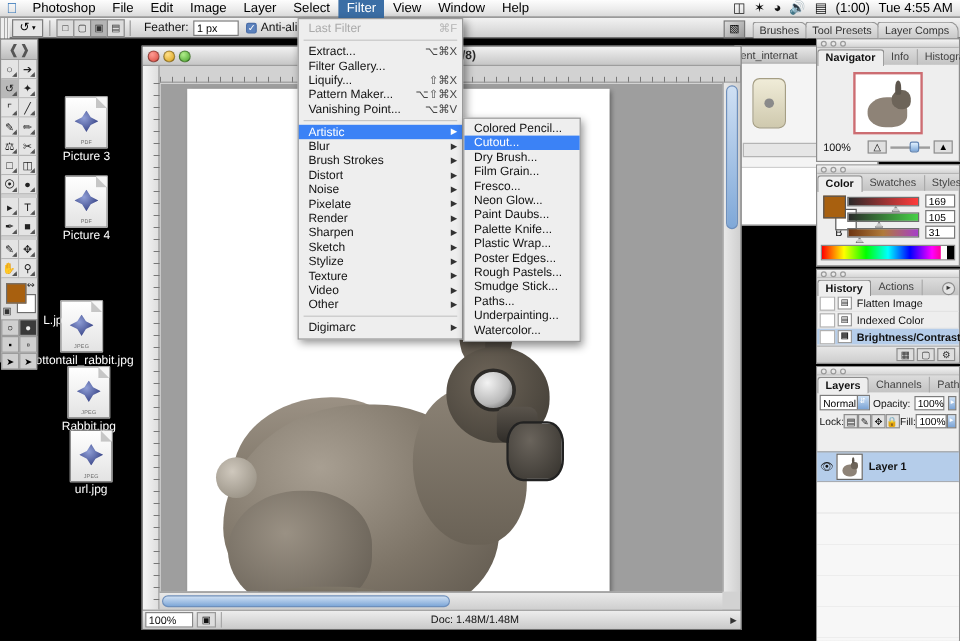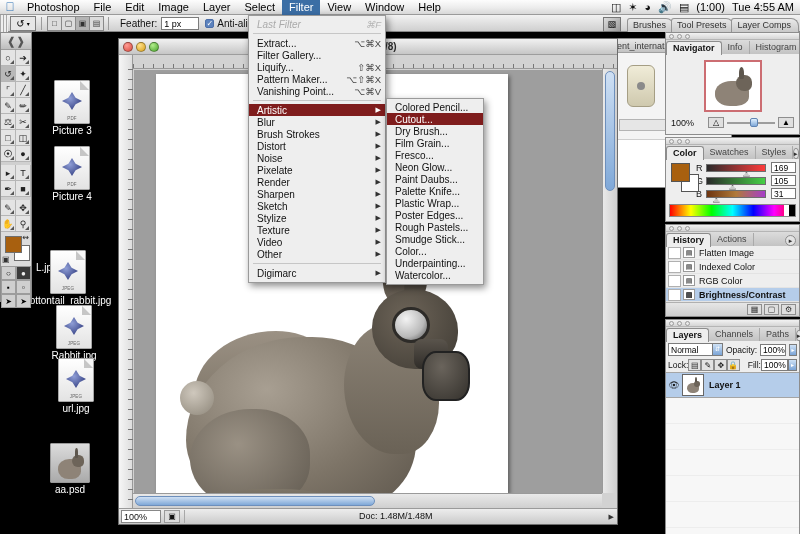--- a/index.html
+++ b/index.html
@@ -335,31 +335,31 @@
   }
   #artistic-menu {
     position: absolute; left: 386px; top: 98px; width: 98px; z-index: 81;
     background: #eeeeee; border: 1px solid #9a9a9a;
     box-shadow: 2px 3px 7px rgba(0,0,0,.45); padding: 2px 0 3px;
   }
   .mi {
     display: flex; align-items: center; height: 12px; padding: 0 4px 0 8px;
     font-size: 10px; color: #111; white-space: nowrap; position: relative;
   }
-  .mi.disabled { color: #aaa; font-style: italic; }
-  .mi.sel { background: #7f1d1d; color: #fff; }
+  .mi.disabled { color: #aaa; }
+  .mi.sel { background: #3b82f6; color: #fff; }
   .mi .lbl { flex: 1; }
   .mi .key { font-size: 9.5px; color: #444; margin-left: 8px; }
   .mi.disabled .key { color: #b5b5b5; }
   .mi .arrow { font-size: 7px; color: #333; margin-left: 6px; }
   .mi.sel .arrow { color: #fff; }
   .msep { height: 1px; background: #c6c6c6; margin: 3px 4px; }
 
   
-  #dock { position: absolute; right: 0; top: 32px; width: 135px; bottom: 0; z-index: 35; }
+  #dock { position: absolute; right: 0; top: 32px; width: 120px; bottom: 0; z-index: 35; }
   .pal { background: #eeeeee; border: 1px solid #8d8d8d; margin-bottom: 2px; }
   .pal-grip { height: 7px; background: linear-gradient(to bottom,#f2f2f2,#d5d5d5);
     border-bottom: 1px solid #b5b5b5; display: flex; align-items: center; padding-left: 3px; gap: 3px; }
   .grip-dot { width: 5px; height: 5px; border: 1px solid #9a9a9a; border-radius: 50%;
     background: #e8e8e8; }
   .pal-tabs { height: 14px; display: flex; align-items: flex-end;
     background: linear-gradient(to bottom,#dcdcdc,#c3c3c3); position: relative; }
   .ptab { font-size: 9px; padding: 1px 6px 1px 6px; color: #444; line-height: 11px;
     border-right: 1px solid #aaa; white-space: nowrap; }
   .ptab.on { background: #eeeeee; color: #111; font-weight: bold;
@@ -430,21 +430,21 @@
     font-size: 8.5px; line-height: 12px; padding-left: 2px; display: flex;
     align-items: center; justify-content: space-between; color: #000; }
   .lay-select .ch { width: 10px; height: 11px;
     background: linear-gradient(to bottom,#cfe2f6,#7ba4d6); border-left: 1px solid #7c7c7c;
     font-size: 6px; text-align: center; line-height: 11px; color: #fff; }
   .lay-lbl { font-size: 8.5px; color: #111; }
   .lay-val { width: 27px; height: 12px; border: 1px solid #7c7c7c; background: #fff;
     font-size: 8.5px; line-height: 11px; padding-left: 2px; color: #000; }
   .lay-arrow { width: 9px; height: 12px; background: linear-gradient(to bottom,#cfe2f6,#7ba4d6);
     border: 1px solid #7c7c7c; font-size: 6px; text-align: center; line-height: 11px; color: #fff; }
-  #lay-lock-row { display: flex; align-items: center; gap: 0; padding: 1px 2px 1px; }
+  #lay-lock-row { display: flex; align-items: center; gap: 0; padding: 1px 2px 19px; }
   .lock-btn { width: 13px; height: 12px; border: 1px solid #8d8d8d; background: #e2e2e2;
     font-size: 8px; text-align: center; line-height: 11px; color: #222; }
   #layer-row { display: flex; align-items: center; height: 26px; background: #b5cdea;
     border-top: 1px solid #a5a5a5; border-bottom: 1px solid #a5a5a5; }
   #eye-cell { width: 16px; text-align: center; font-size: 9px; color: #111; }
   #layer-thumb { width: 22px; height: 22px; border: 1px solid #666; background: #fff;
     margin-right: 5px; position: relative; overflow: hidden; }
   #layer-name { font-size: 9px; font-weight: bold; color: #111; }
   #layers-empty { height: 150px; background: #f7f7f7;
     background-image: repeating-linear-gradient(to bottom,#f7f7f7 0 25px,#ededed 25px 26px); }
@@ -484,30 +484,20 @@
         <div class="ext">JPEG</div>
     </div>
     <div class="cap">Rabbit.jpg</div>
   </div>
   <div class="dicon" style="left:30px; top:358px;">
     <div class="glyph">
       <div class="blob"></div>
         <div class="ext">JPEG</div>
     </div>
     <div class="cap">url.jpg</div>
-  </div>
-  <div class="dicon" style="left:24px; top:443px;">
-    <div class="glyph photo">
-      <div class="bunny">
-          <div class="body"></div>
-          <div class="head"></div>
-          <div class="ear"></div>
-        </div>
-    </div>
-    <div class="cap">aa.psd</div>
   </div>
 
   <div id="bgwin">
     <div class="tt">ent_internat</div>
     <div class="pill">
         <div class="hole"></div>
       </div>
     <div class="fld"></div>
     <div class="sheet"></div>
   </div>
@@ -772,21 +762,21 @@
     <div class="mi">
       <span class="lbl">Poster Edges...</span>
       </div>
     <div class="mi">
       <span class="lbl">Rough Pastels...</span>
       </div>
     <div class="mi">
       <span class="lbl">Smudge Stick...</span>
       </div>
     <div class="mi">
-      <span class="lbl">Color...</span>
+      <span class="lbl">Paths...</span>
       </div>
     <div class="mi">
       <span class="lbl">Underpainting...</span>
       </div>
     <div class="mi">
       <span class="lbl">Watercolor...</span>
       </div>
   </div>
 
   <div id="dock">
@@ -884,25 +874,20 @@
         <div class="hist-row">
           <div class="hist-check"></div>
           <div class="hist-ico">▤</div>
           <span>Flatten Image</span>
         </div>
         <div class="hist-row">
           <div class="hist-check"></div>
           <div class="hist-ico">▤</div>
           <span>Indexed Color</span>
         </div>
-        <div class="hist-row">
-          <div class="hist-check"></div>
-          <div class="hist-ico">▤</div>
-          <span>RGB Color</span>
-        </div>
         <div class="hist-row on">
           <div class="hist-check"></div>
           <div class="hist-ico">▤</div>
           <span>Brightness/Contrast</span>
         </div>
       </div>
       <div class="pal-footer">
         <div class="pf-btn">▦</div>
         <div class="pf-btn">▢</div>
         <div class="pf-btn">⚙</div>

